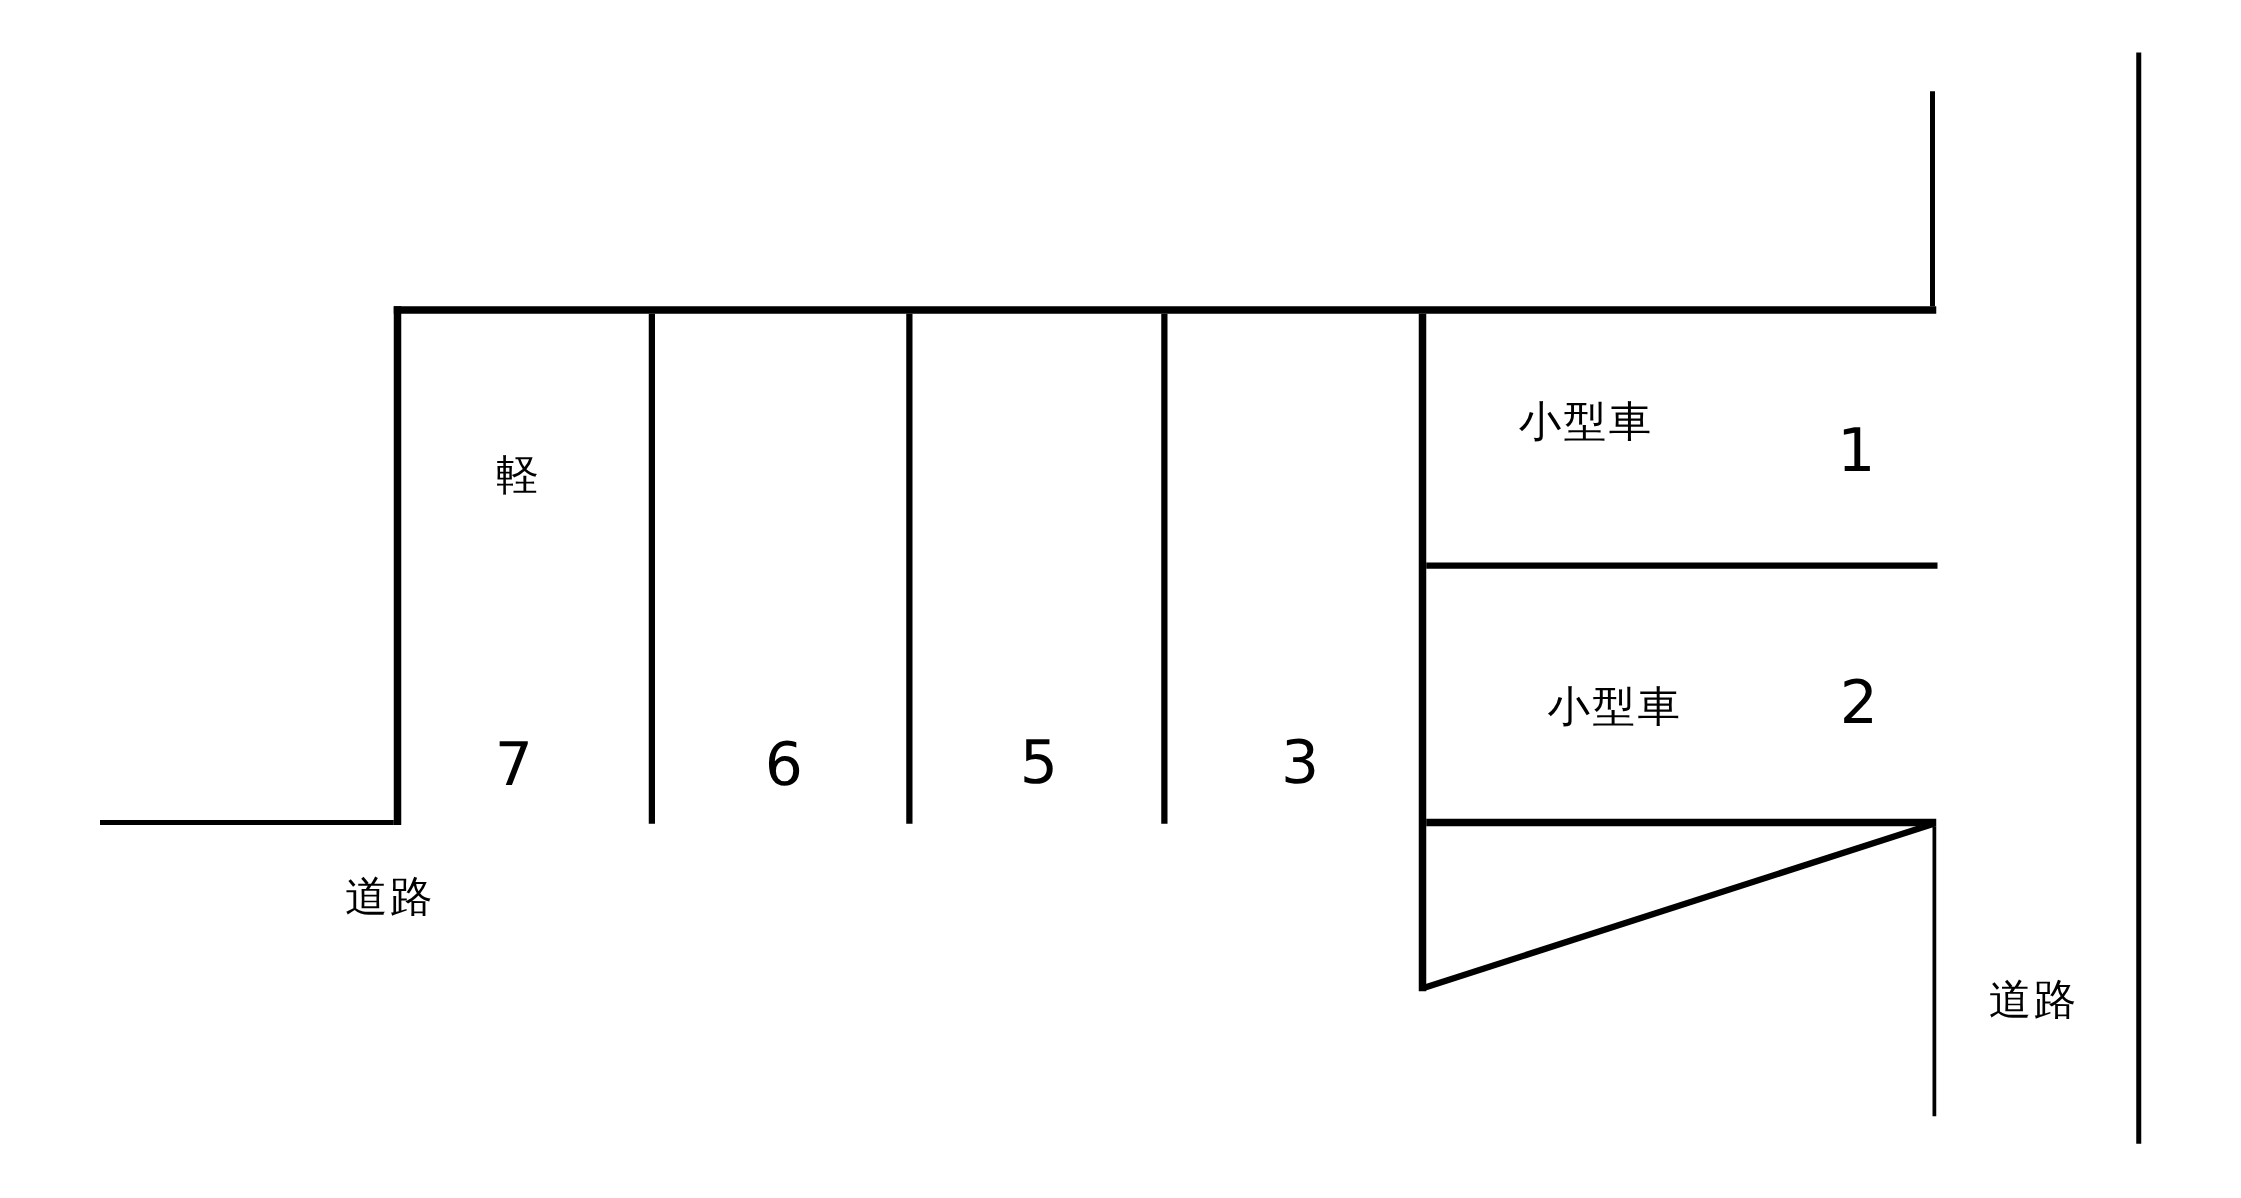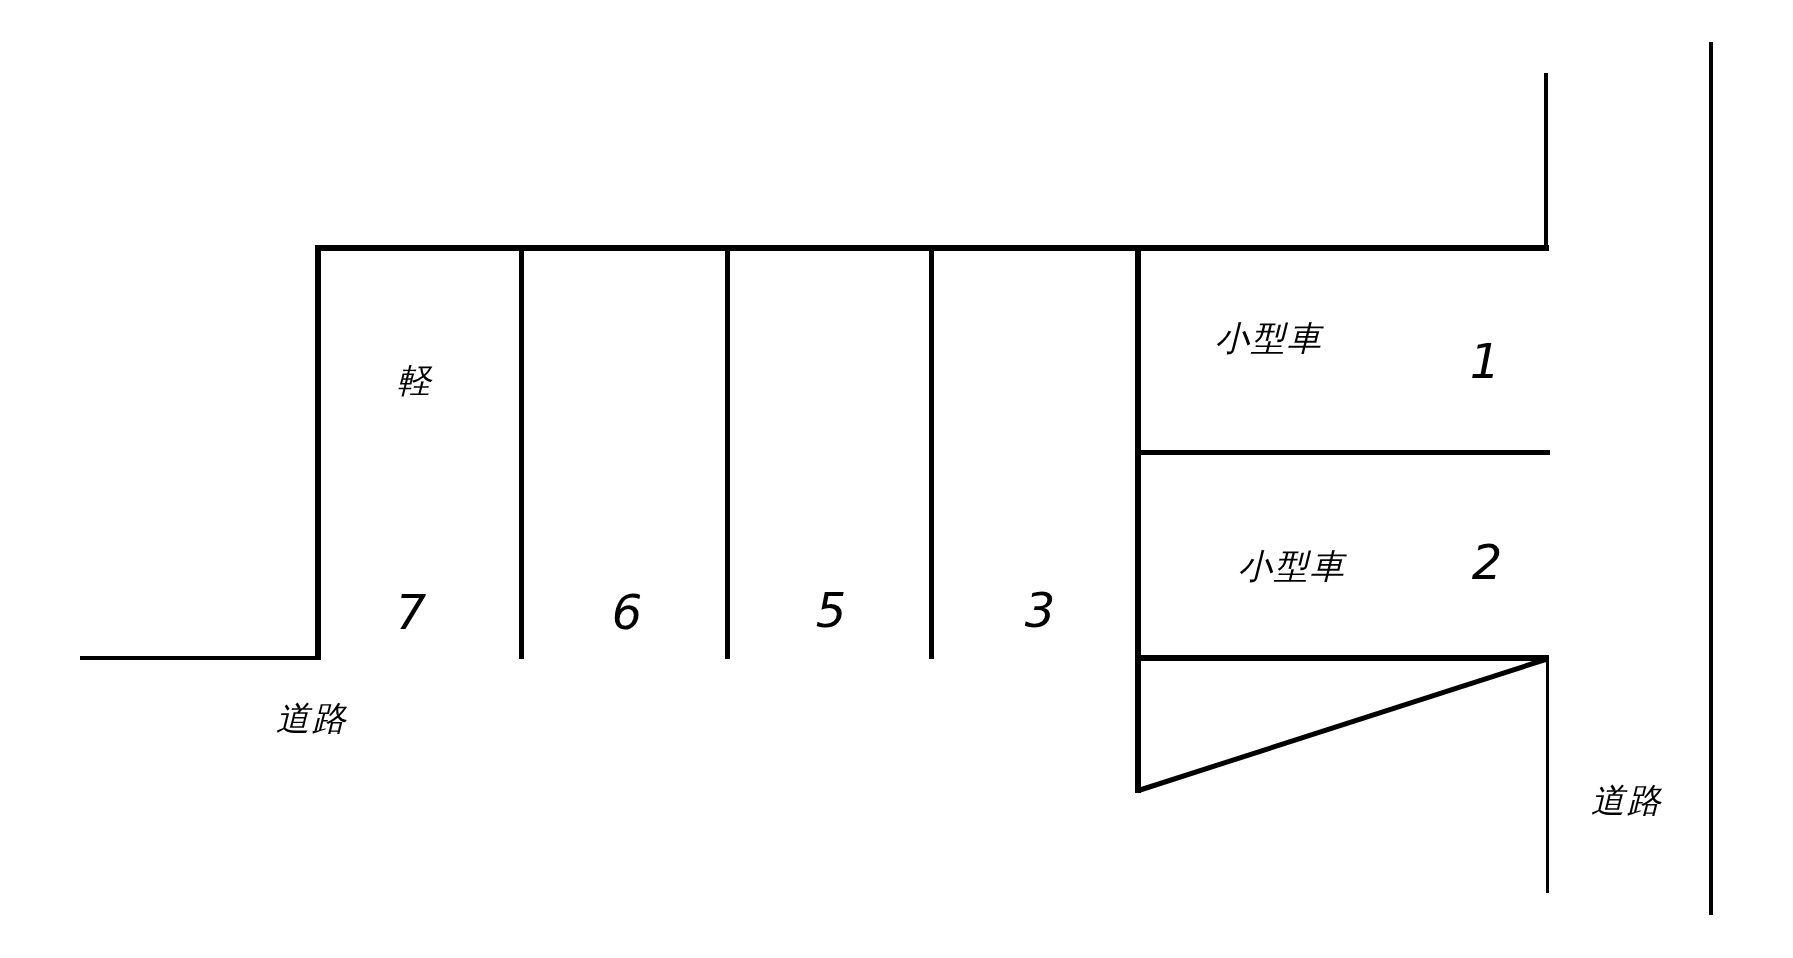--- a/index.html
+++ b/index.html
@@ -26,21 +26,20 @@
     width: 1793px;
     height: 958px;
     pointer-events: none;
   }
   .label {
     position: absolute;
     transform: translate(-50%, -50%);
     color: #000000;
     white-space: nowrap;
     line-height: 1;
-    font-style: italic;
   }
   .kanji { font-size: 34px; letter-spacing: 2px; }
   .num   { font-size: 48px; }
 
   
   .top-boundary      { left: 315px;  top: 245px; width: 1234px; height: 6px; }
   .left-boundary     { left: 315px;  top: 245px; width: 6px;    height: 415px; }
   .divider-a         { left: 519px;  top: 251px; width: 5px;    height: 408px; }
   .divider-b         { left: 725px;  top: 251px; width: 5px;    height: 408px; }
   .divider-c         { left: 929px;  top: 251px; width: 5px;    height: 408px; }

